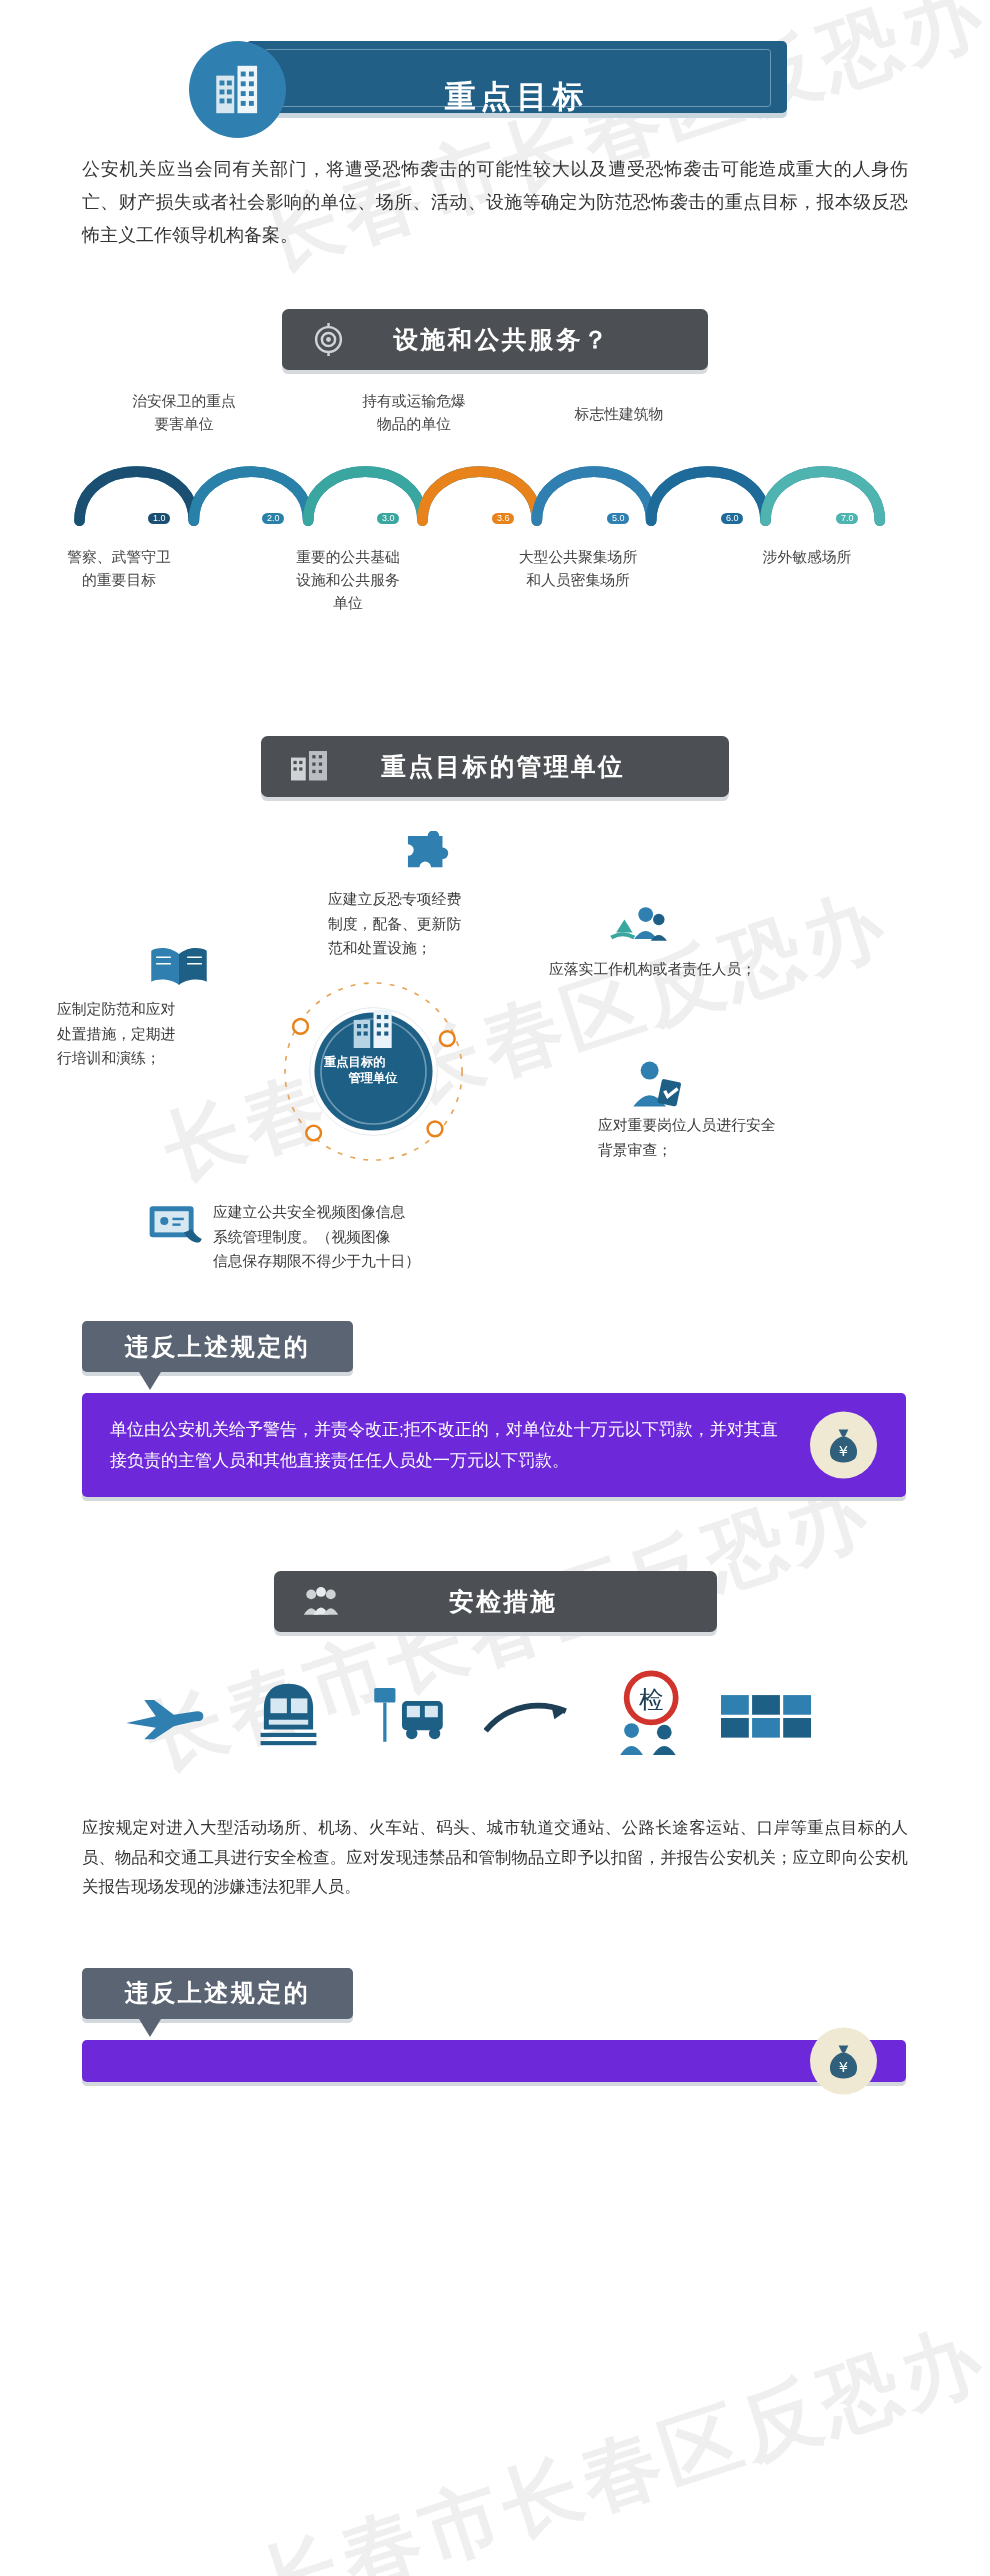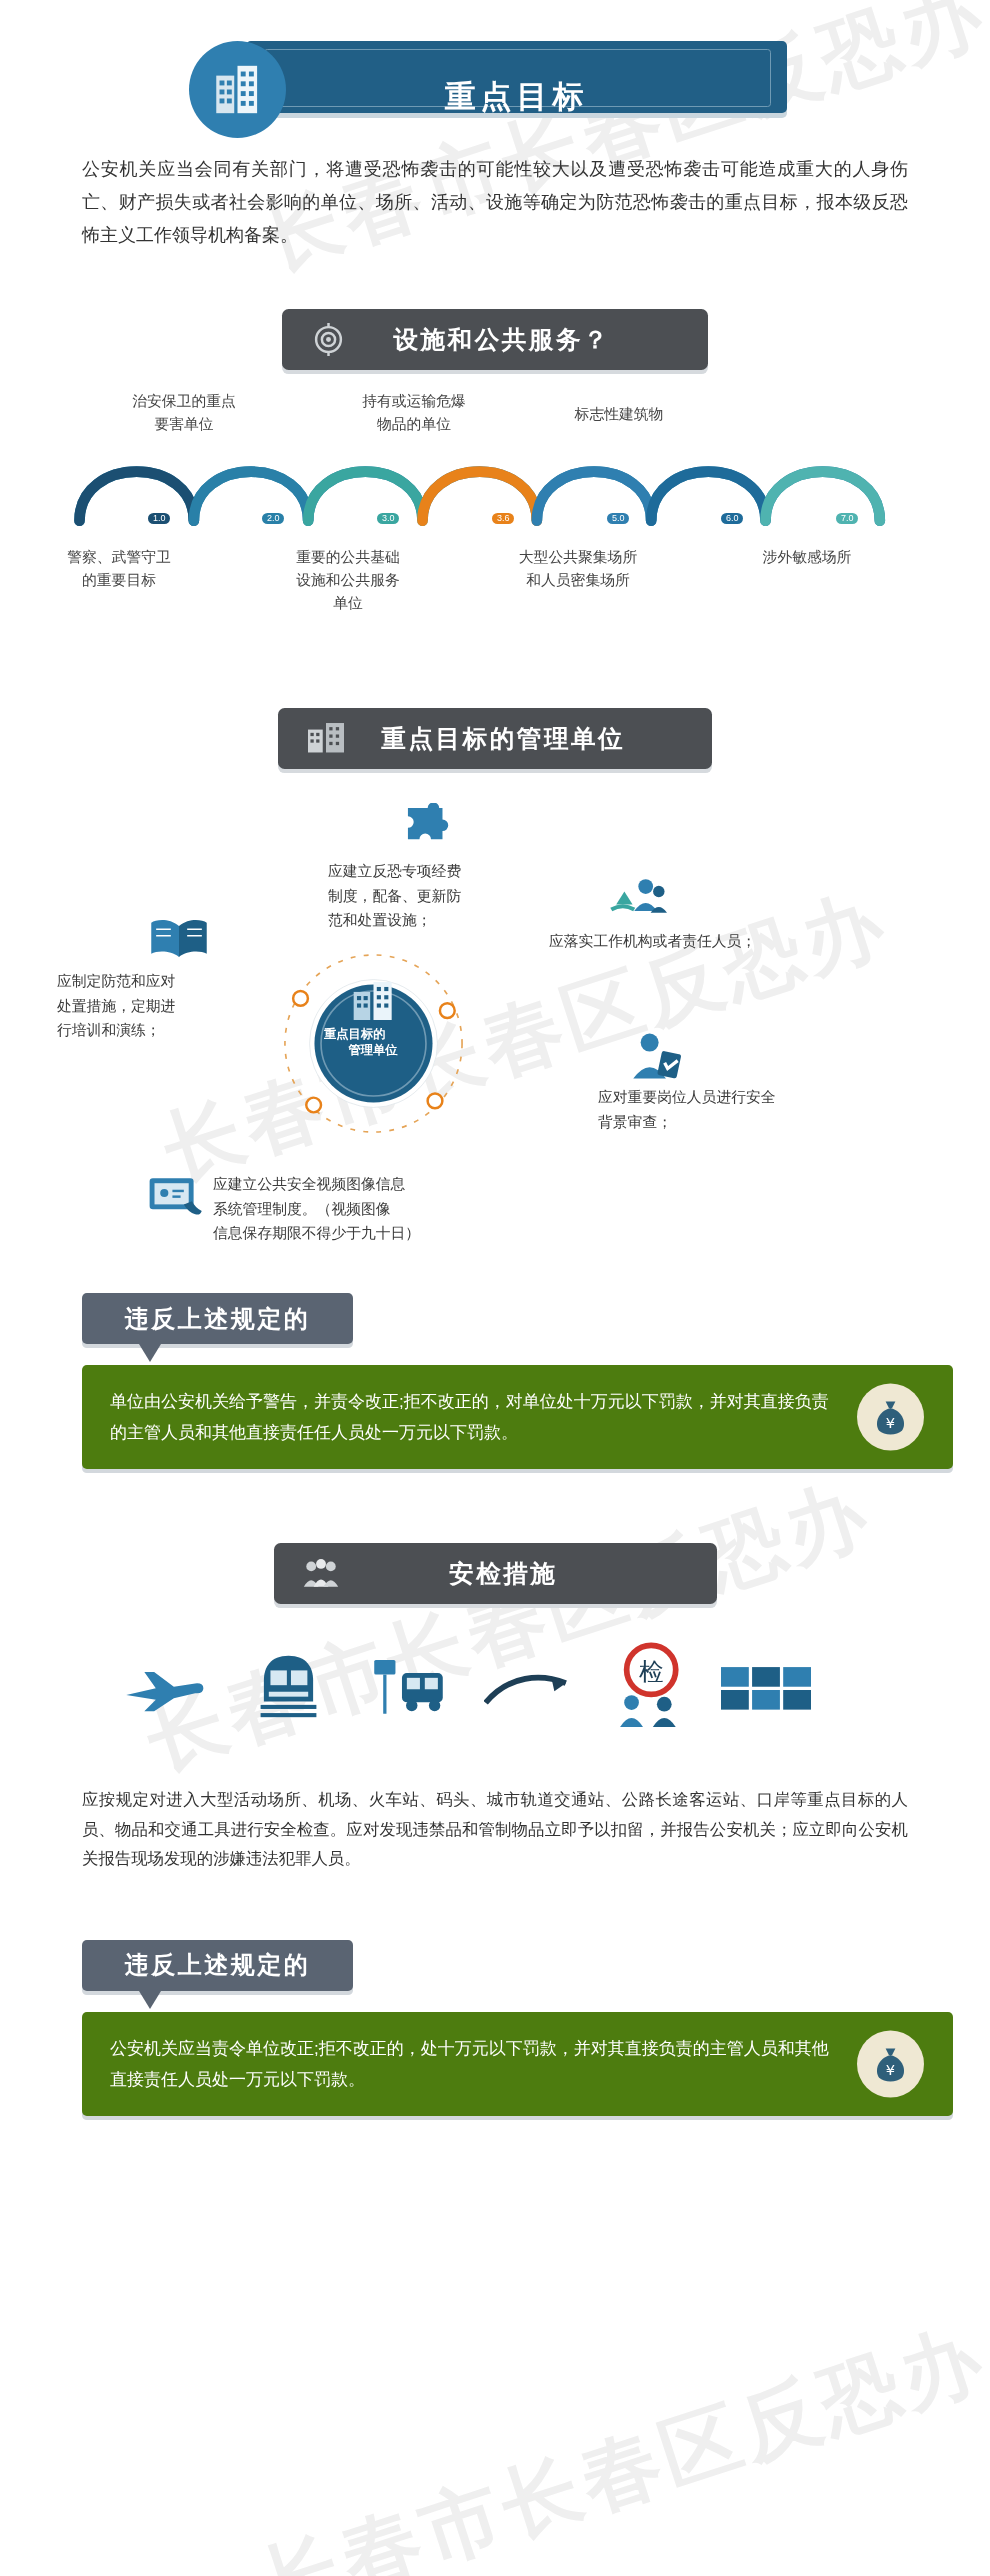--- a/index.html
+++ b/index.html
@@ -115,22 +115,22 @@
     color:#fff;font-size:24px;font-weight:bold;letter-spacing:2.5px;
     box-shadow:0 4.1px 0 #d3d8dd;
     position:relative;
   }
   .viol-tab:after{
     content:"";position:absolute;left:57px;bottom:-18px;
     border-left:11.5px solid transparent;border-right:11.5px solid transparent;
     border-top:18px solid #5a6472;
   }
   .viol-box{
-    margin:21px 37px 0 82px;
-    background:#4d7c0f;
+    margin:21px 84px 0 82px;
+    background:#6d28d9;
     border-radius:4.9px;
     color:#fff;
     font-size:17px;line-height:31px;
     padding:21px 123px 21px 28px;
     position:relative;
     box-shadow:0 4.1px 0 #d3d8dd;
   }
   .money-badge{
     position:absolute;right:29.5px;top:50%;transform:translateY(-50%);
     width:67px;height:67px;border-radius:50%;
@@ -230,21 +230,21 @@
       <div class="wave-label" style="left:33px;top:156px;white-space:pre-line;">警察、武警守卫
 的重要目标</div>
       <div class="wave-label" style="left:262px;top:156px;white-space:pre-line;">重要的公共基础
 设施和公共服务
 单位</div>
       <div class="wave-label" style="left:492px;top:156px;white-space:pre-line;">大型公共聚集场所
 和人员密集场所</div>
       <div class="wave-label" style="left:721px;top:156px;white-space:pre-line;">涉外敏感场所</div>
     </div>
 
-    <div class="sec-head" style="width:434px;margin-top:72px;">
+    <div class="sec-head" style="width:468px;margin-top:100px;">
       <span class="ic">
         <svg width="36" height="29.5" viewBox="0 0 44 36">
           <rect x="0" y="8" width="18" height="28" fill="#cfd3d6"></rect>
           <rect x="22" y="0" width="22" height="36" fill="#b9bec2"></rect>
           <g fill="#4c4f53">
             <rect x="3" y="12" width="4" height="4"></rect>
               <rect x="10" y="12" width="4" height="4"></rect>
             <rect x="3" y="20" width="4" height="4"></rect>
               <rect x="10" y="20" width="4" height="4"></rect>
             <rect x="26" y="5" width="4" height="4"></rect>
@@ -429,21 +429,20 @@
           <rect x="38" y="28" width="34" height="24" fill="#2f7fb0"></rect>
           <rect x="76" y="28" width="34" height="24" fill="#1e5f86"></rect>
         </svg>
       </div>
     </div>
 
     <div class="para small">应按规定对进入大型活动场所、机场、火车站、码头、城市轨道交通站、公路长途客运站、口岸等重点目标的人员、物品和交通工具进行安全检查。应对发现违禁品和管制物品立即予以扣留，并报告公安机关；应立即向公安机关报告现场发现的涉嫌违法犯罪人员。</div>
 
     <div class="viol-tab" style="margin-top:66px;">违反上述规定的</div>
     <div class="viol-box">
-      <span>公安机关应当责令单位改正;拒不改正的，处十万元以下罚款，并对其直接负责的主管人员和其他直接责任人员处一万元以下罚款。</span>
       <span class="money-badge">
         <svg width="39" height="41" viewBox="0 0 48 50" style="font-size:21px">
           <path d="M18 6 h12 l-4 8 h-4 z" fill="#2f5f7a"></path>
           <path d="M24 14 C 8 18, 4 34, 10 42 C 16 48, 32 48, 38 42 C 44 34, 40 18, 24 14 z" fill="#2f5f7a"></path>
           <text x="24" y="38" font-size="18" fill="#ffffff" text-anchor="middle" font-family="DejaVu Sans">¥</text>
         </svg>
       </span>
     </div>
 
     <div class="footer-space"></div>

